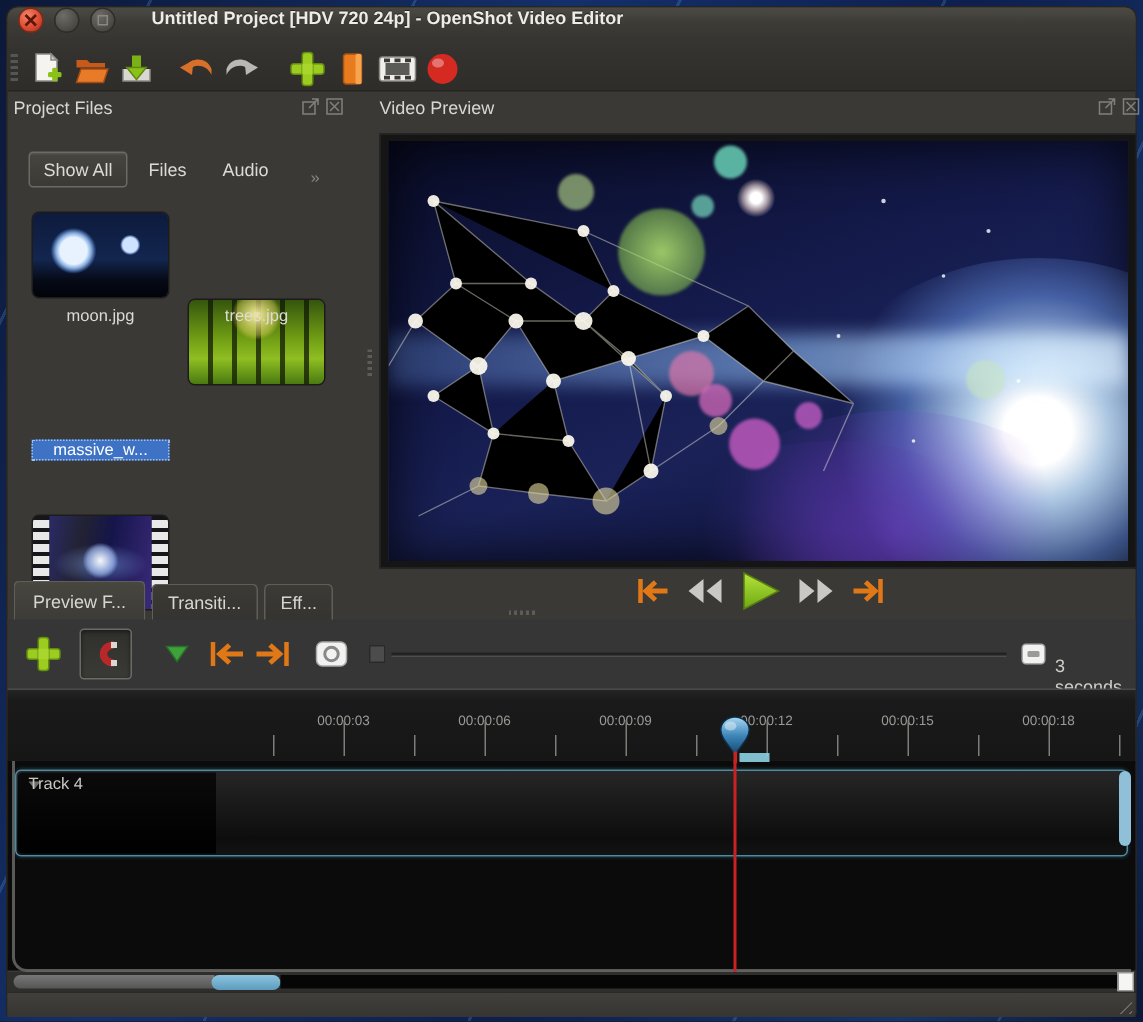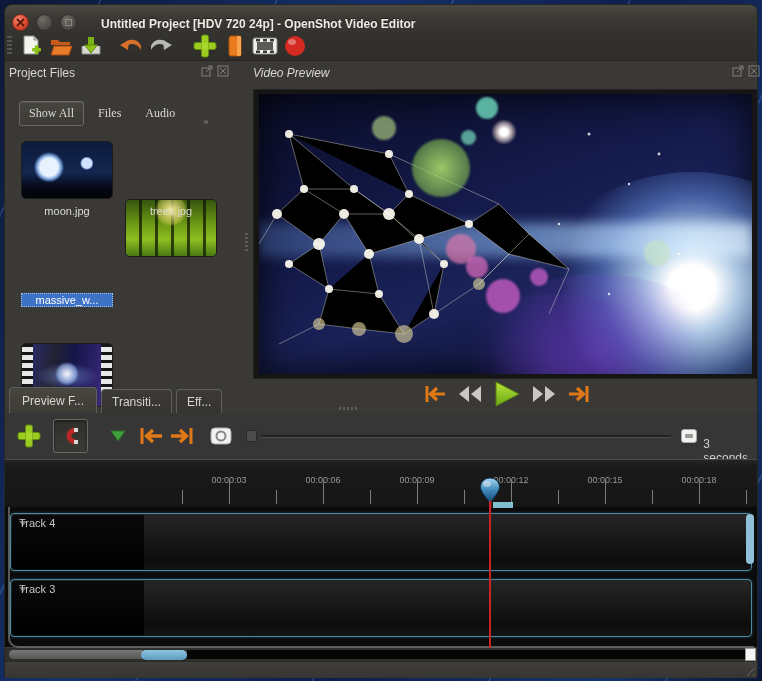--- a/index.html
+++ b/index.html
@@ -5,40 +5,40 @@
   html,body{margin:0;padding:0;background:#0a1430;font-family:"Liberation Sans",sans-serif;}
   #screen{position:relative;width:762px;height:681px;overflow:hidden;
     background:linear-gradient(115deg,#0c1838 0%,#14306a 35%,#0e1f4e 60%,#153468 85%,#0c1838 100%);}
   #screen::after{content:"";position:absolute;inset:0;pointer-events:none;
     background:repeating-linear-gradient(115deg,transparent 0 90px,rgba(90,150,220,.25) 90px 92px,transparent 92px 160px);}
   #window{position:absolute;left:4px;top:4px;width:754px;height:673px;background:#3a3936;
     border:1px solid #26251f;border-radius:8px 8px 2px 2px;box-sizing:border-box;z-index:2;}
   .abs{position:absolute;}
   
   .titlebar{left:0;top:0;width:100%;height:26px;border-radius:7px 7px 0 0;
-    background:linear-gradient(#4b4a45,#3c3b36 40%,#34332f);display:flex;align-items:flex-end;}
+    background:linear-gradient(#4b4a45,#3c3b36 40%,#34332f);display:flex;align-items:flex-start;}
   .winbtn{width:15px;height:15px;border-radius:50%;margin-left:7px;position:relative;flex:0 0 auto;}
   .winbtn.close{background:radial-gradient(circle at 35% 30%,#f4846a,#dd4b32 55%,#a33520);border:1px solid #7e2a18;}
   .winbtn.close svg{position:absolute;left:3px;top:3px;}
   .winbtn.min,.winbtn.max{background:radial-gradient(circle at 35% 30%,#6e6c66,#504e48 60%,#3b3a35);border:1px solid #2e2d29;}
   .winbtn.max::after{content:"";position:absolute;left:4px;top:4px;width:5px;height:5px;border:1px solid #8a8880;}
   .win-title{color:#efece6;font-size:12px;font-weight:bold;margin-left:24px;white-space:nowrap;
     text-shadow:0 -1px 0 rgba(0,0,0,.5);}
   
   .toolbar{left:0;top:26px;width:100%;height:30px;background:linear-gradient(#343330,#2e2d2a);
     border-bottom:1px solid #262521;display:flex;align-items:center;box-sizing:border-box;}
   .grip-v{width:5px;height:20px;margin:0 4px 0 2px;
     background:repeating-linear-gradient(#555 0 2px,transparent 2px 4px);flex:0 0 auto;}
   .tbtn{width:28px;height:26px;display:flex;align-items:center;justify-content:center;flex:0 0 auto;margin:0 1px;}
   
   .panel-header-text{color:#d9d7d2;font-size:12px;}
   .dockicons{display:flex;gap:4px;}
   .dockicons svg{opacity:.75;}
   
-  .pf-filterbar{display:flex;align-items:flex-end;font-family:Liberation Serif, serif;}
+  .pf-filterbar{display:flex;align-items:flex-end;}
   .filter-btn{color:#dcdad5;font-size:12px;padding:4px 9px;border:1px solid transparent;border-radius:3px;}
   .filter-btn.sel{background:linear-gradient(#46453f,#3b3a35);border-color:#6b6a64;box-shadow:inset 0 1px 0 rgba(255,255,255,.08);}
   .overflow-glyph{color:#8a8880;font-size:11px;margin-left:18px;}
   .thumb{width:92px;height:58px;border-radius:5px;overflow:hidden;position:relative;border:1px solid #1d1c1a;box-sizing:border-box;}
   .fname{color:#dddbd6;font-size:11px;text-align:center;width:96px;}
   .fname.sel{background:#3d72c4;color:#fff;border:1px dotted #9cc0f0;box-sizing:border-box;width:92px;}
   
   .art-moon{width:100%;height:100%;background:
     radial-gradient(circle 9px at 72% 38%,#cfe2ff 0 55%,rgba(90,130,200,.55) 70%,transparent 75%),
     radial-gradient(circle 18px at 30% 45%,#e8f2ff 0 50%,#88aee0 65%,rgba(70,110,180,.4) 80%,transparent 85%),
@@ -240,21 +240,21 @@
   <div class="abs fname sel" style="left:16px;top:288px;">massive_w...</div>
 
   <div class="abs" style="left:4px;top:382px;display:flex;align-items:flex-end;">
     <div class="ptab sel">Preview F...</div>
     <div class="ptab">Transiti...</div>
     <div class="ptab">Eff...</div>
   </div>
 
   <div class="abs dots-v" style="left:240px;top:228px;"></div>
 
-  <div class="abs" style="left:248px;top:58px;font-style:italic;">
+  <div class="abs" style="left:248px;top:58px;">
     <span class="panel-header-text">Video Preview</span>
   </div>
   <div class="abs dockicons" style="left:727px;top:60px;">
     <svg width="12" height="12">
           <rect x="1" y="3" width="8" height="8" fill="none" stroke="#9a9890"></rect>
           <path d="M5 7 L11 1 M7 1 h4 v4" stroke="#9a9890" fill="none"></path>
         </svg>
     <svg width="12" height="12">
           <rect x="1" y="1" width="10" height="10" fill="none" stroke="#9a9890"></rect>
           <path d="M3 3 L9 9 M9 3 L3 9" stroke="#9a9890"></path>
@@ -424,25 +424,20 @@
   </svg>
   <div class="playhead-foot" style="left:488px;top:497px;"></div>
 
   <div class="abs tracksArea">
     <div class="tracks-frame"></div>
     <div class="track" style="top:6px;">
       <div class="clip"></div>
       <div class="track-chev"></div>
       <div class="track-label">Track 4</div>
     </div>
-    <div class="track" style="top:72px;">
-      <div class="clip"></div>
-      <div class="track-chev"></div>
-      <div class="track-label">Track 3</div>
-    </div>
     <div class="vscroll-thumb"></div>
   </div>
   <div class="playhead-line" style="left:484px;top:502px;height:141px;"></div>
 
   <div class="abs hscroll">
     <div class="hs-left"></div>
     <div class="hs-thumb"></div>
     <div class="hs-rest"></div>
     <div class="hs-corner"></div>
   </div>

